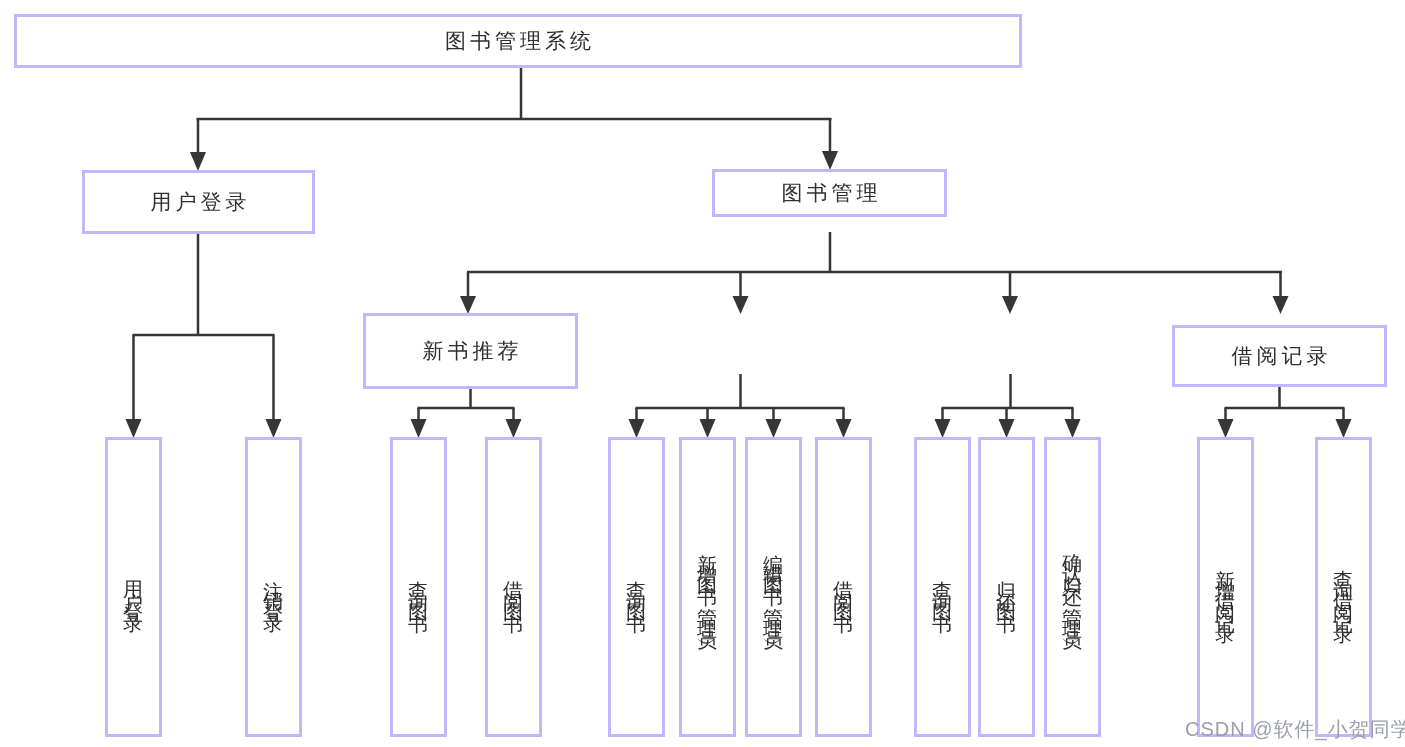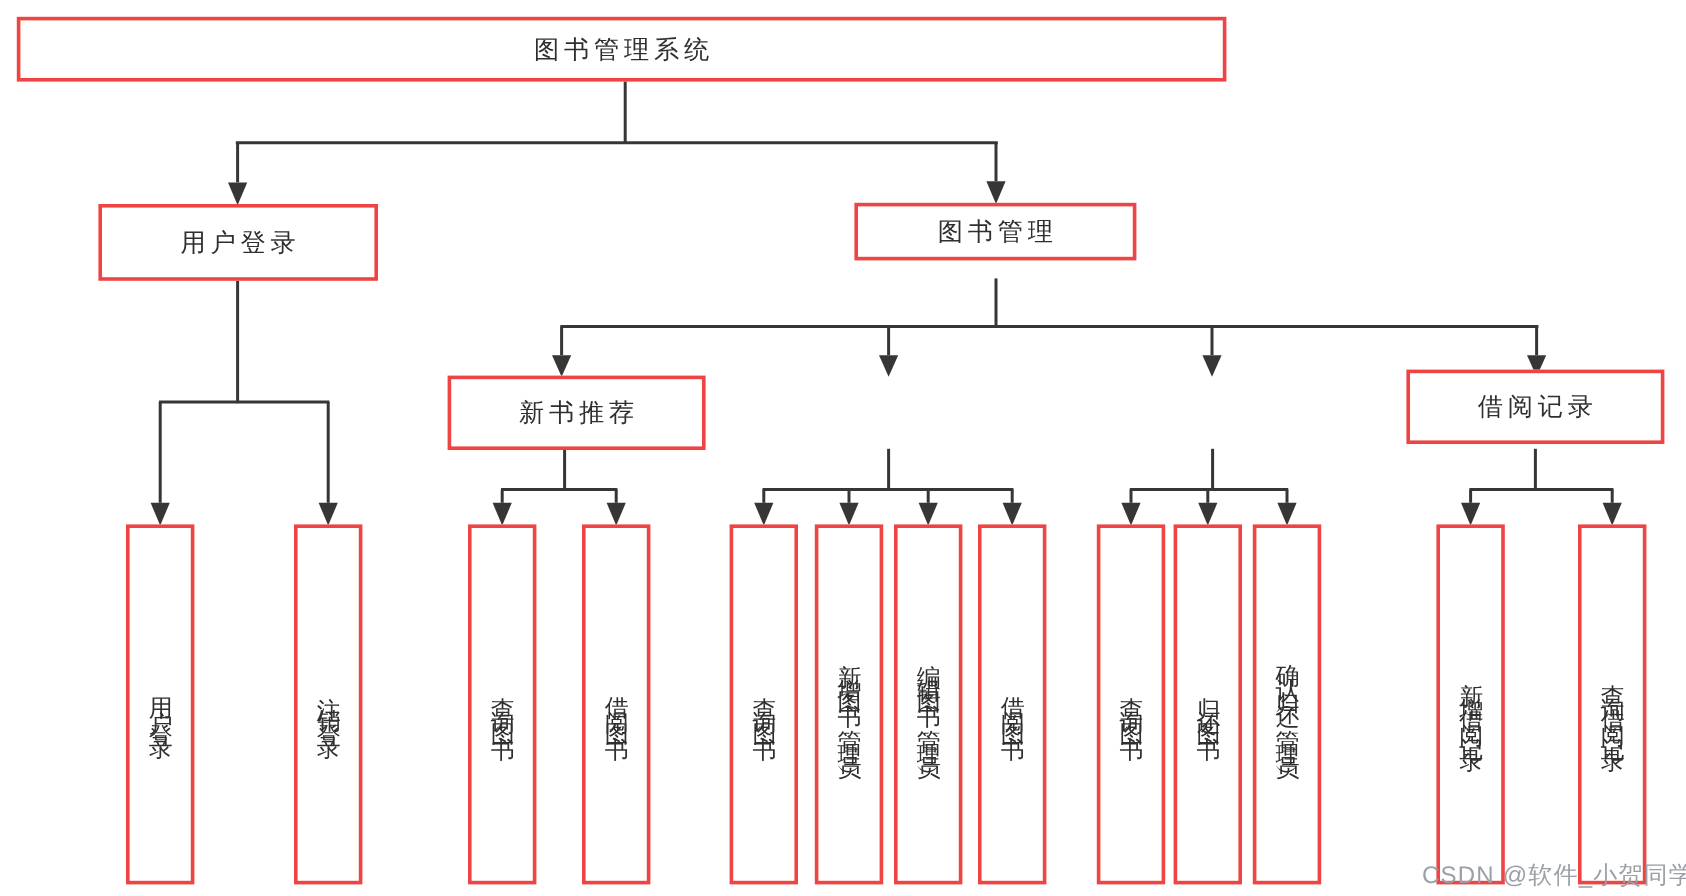--- a/index.html
+++ b/index.html
@@ -21,21 +21,21 @@
   .connector-layer line {
     stroke: #363636;
     stroke-width: 2.5;
   }
   .connector-layer polygon {
     fill: #363636;
   }
   .node {
     position: absolute;
     background: #ffffff;
-    border: 3px solid #ef4444;
+    border: 3px solid #c4b5fd;
     box-sizing: border-box;
     display: flex;
     align-items: center;
     justify-content: center;
     z-index: 2;
   }
   .hnode {
     font-size: 21px;
     letter-spacing: 4px;
     text-indent: 4px;
@@ -145,24 +145,24 @@
     <span>图书管理系统</span>
   </div>
 
   <div class="node hnode" style="left:82px;top:170px;width:233px;height:64px">
     <span>用户登录</span>
   </div>
   <div class="node hnode" style="left:712px;top:169px;width:235px;height:48px">
     <span>图书管理</span>
   </div>
 
-  <div class="node hnode" style="left:373px;top:313px;width:215px;height:62px">
+  <div class="node hnode" style="left:363px;top:313px;width:215px;height:76px">
     <span>新书推荐</span>
   </div>
-  <div class="node hnode" style="left:1172px;top:308px;width:215px;height:62px">
+  <div class="node hnode" style="left:1172px;top:325px;width:215px;height:62px">
     <span>借阅记录</span>
   </div>
 
   <div class="node vnode" style="left:105px">
     <span>用户登录</span>
   </div>
   <div class="node vnode" style="left:245px">
     <span>注销登录</span>
   </div>
 

